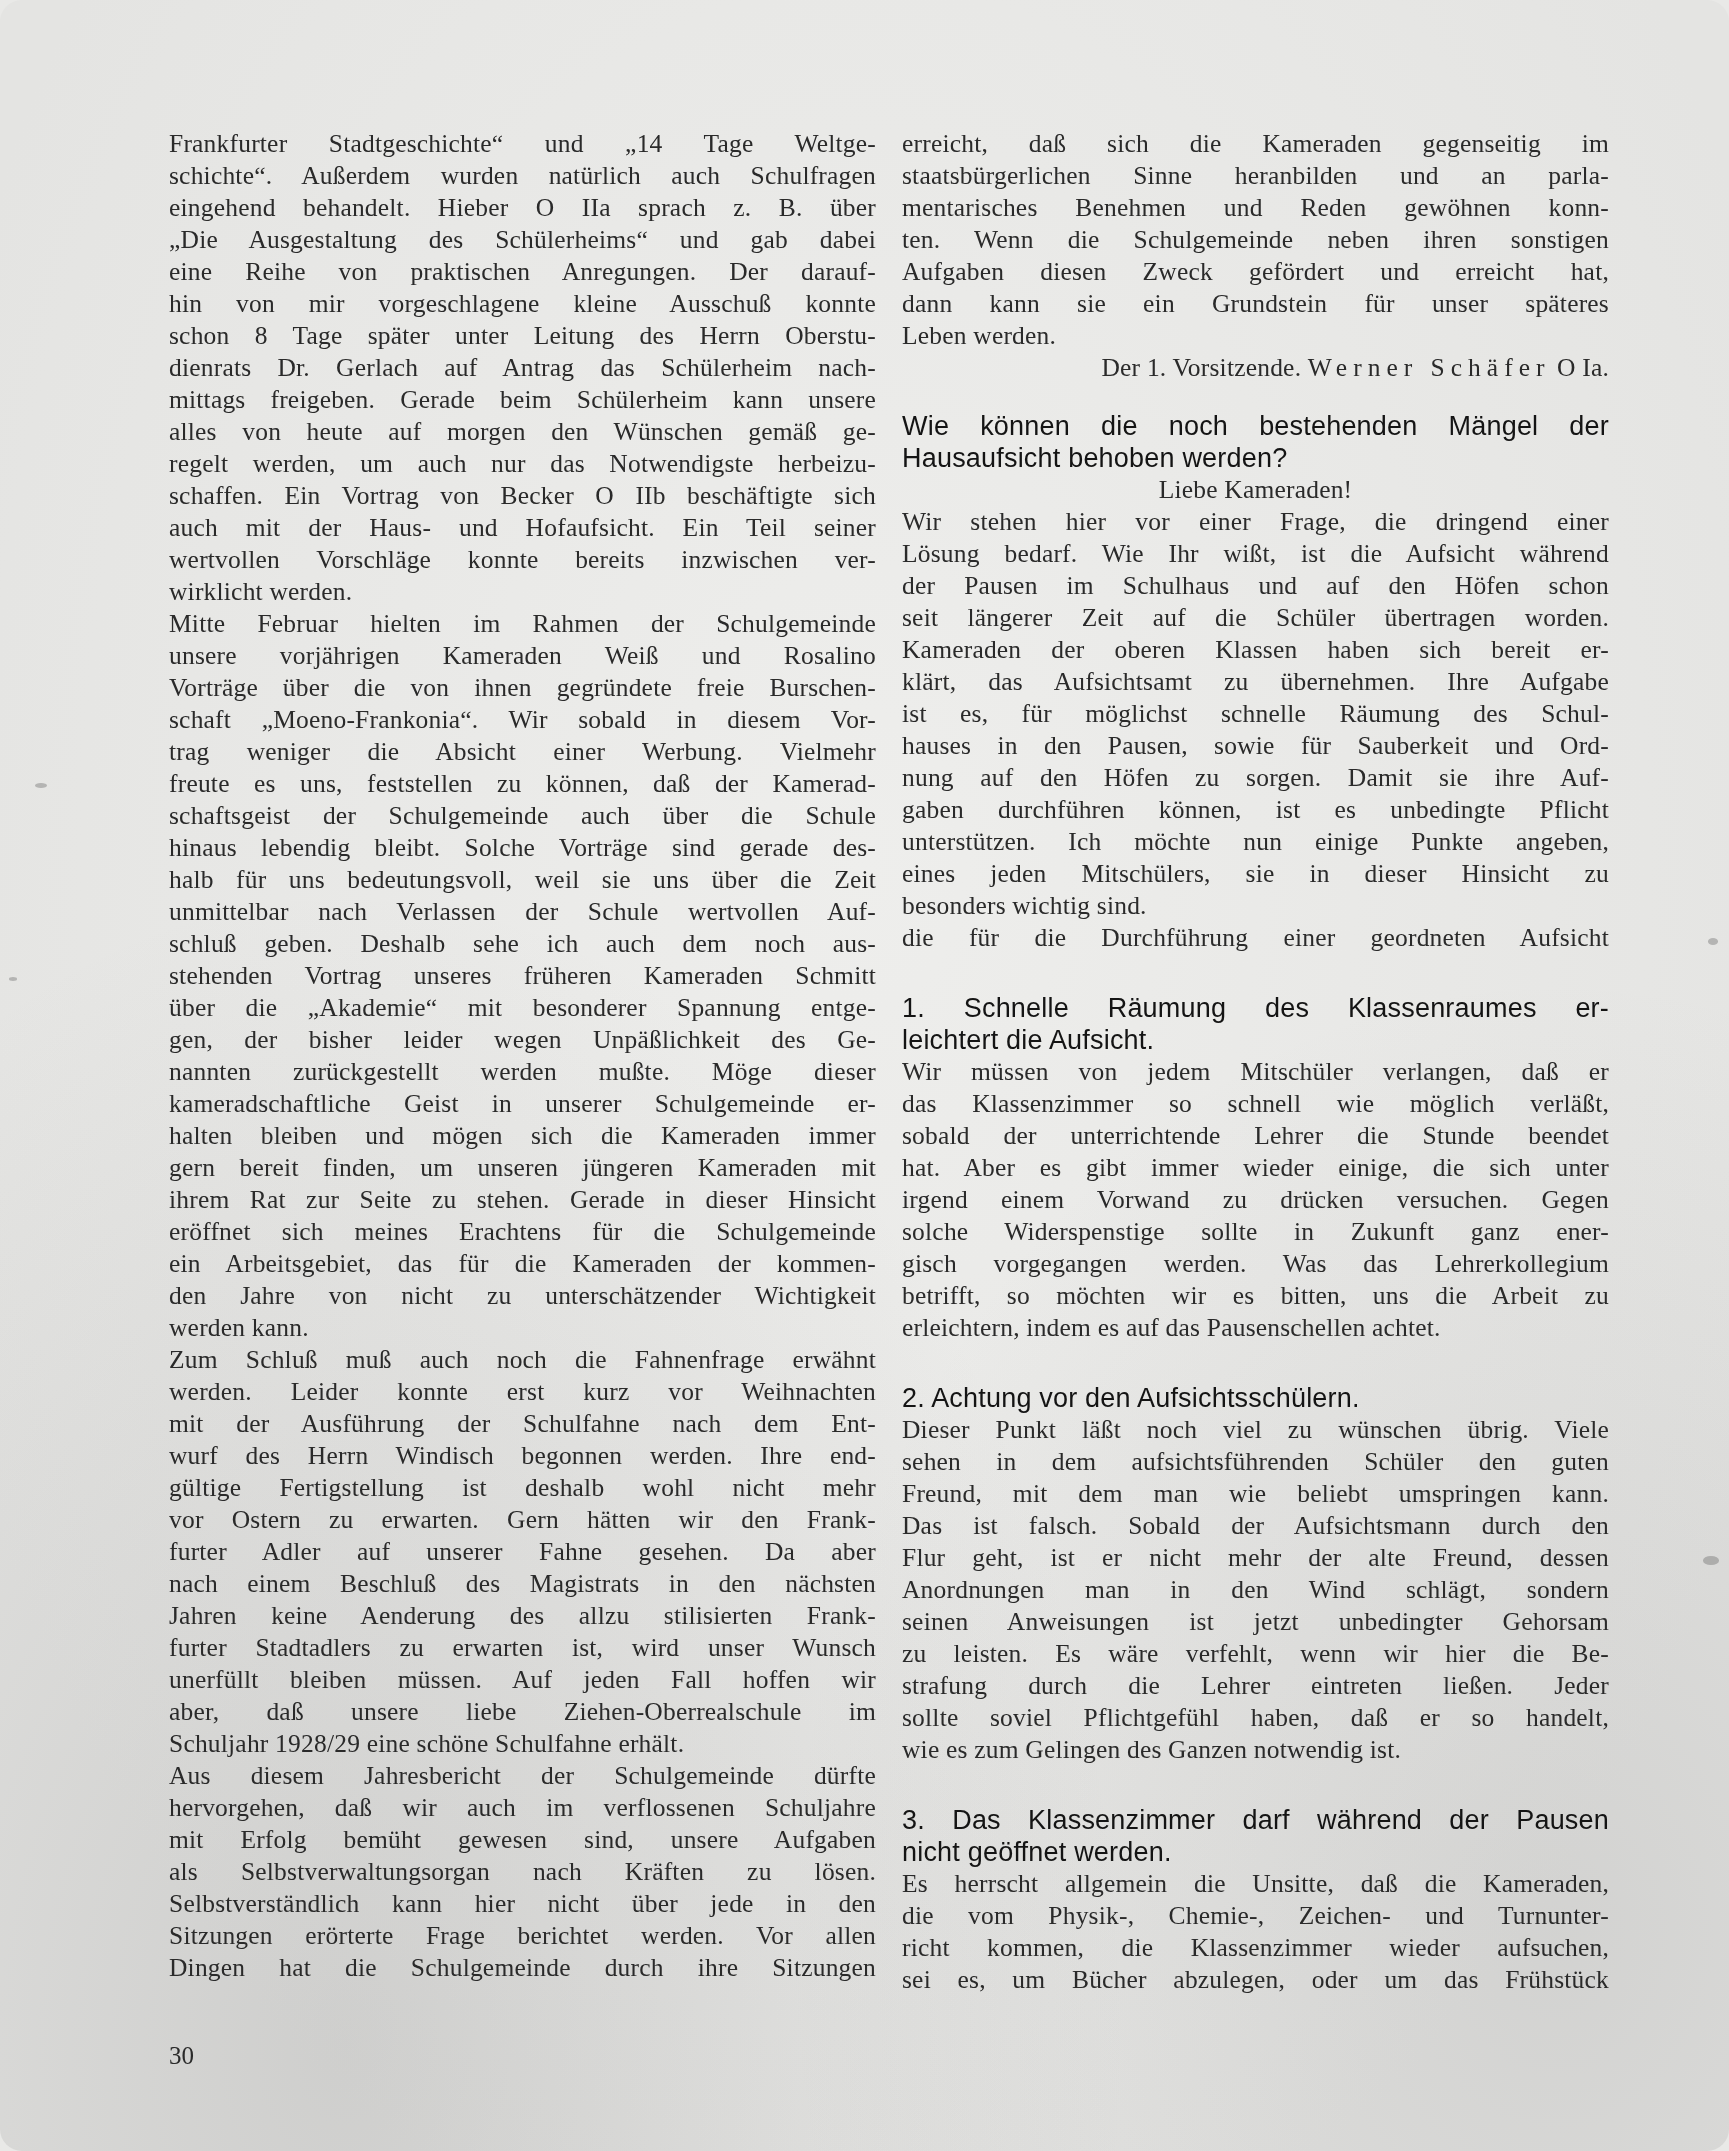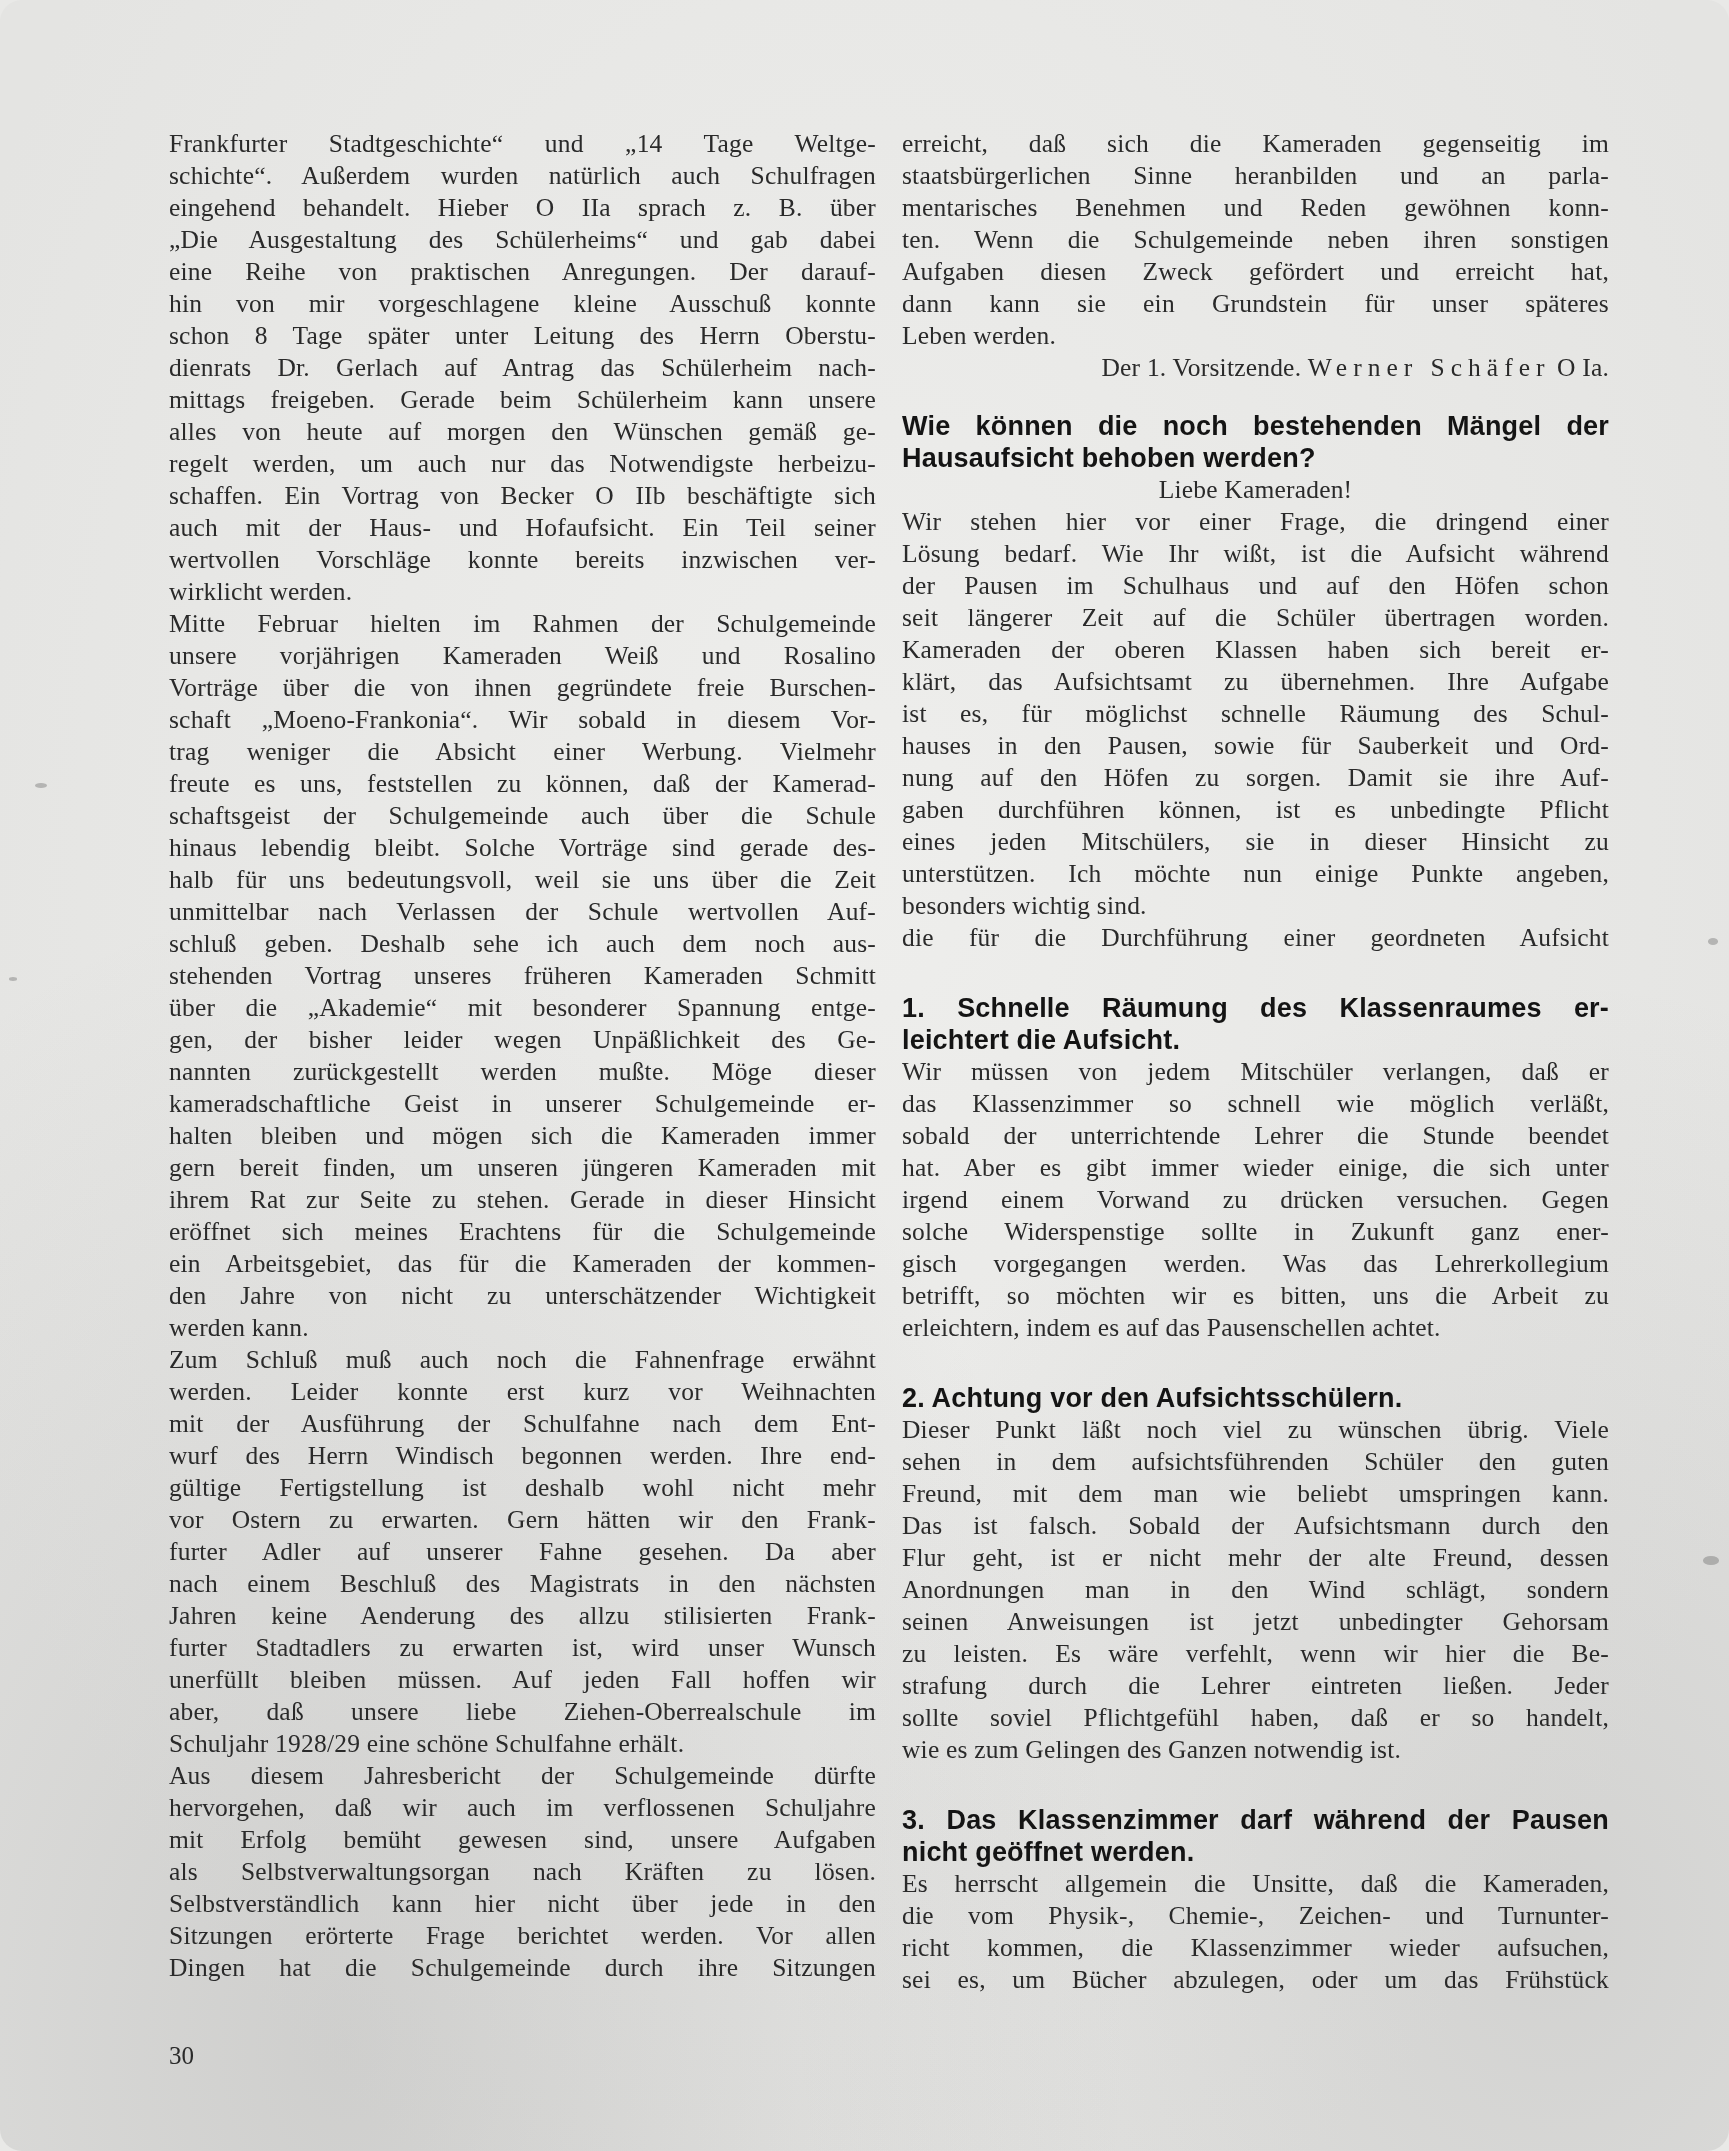--- a/index.html
+++ b/index.html
@@ -29,21 +29,21 @@
       display: block; height: 32px; white-space: nowrap;
       text-align: justify; text-align-last: justify;
       letter-spacing: 0.2px;
     }
     .line.last { text-align-last: left; }
     .line.center { text-align: right; text-align-last: center; }
     .line.right-al { text-align: right; text-align-last: right; }
     .spaced { letter-spacing: 6px; }
     .heading {
       font-family: "Liberation Sans", "DejaVu Sans", sans-serif;
-      font-weight: bold;
+      font-weight: normal;
       color: #141414;
       font-size: 27px;
       line-height: 32px;
       letter-spacing: -0.2px;
     }
     .heading .line { height: 32px; }
     .gap-sig { height: 26px; }
     .gap-head { height: 38px; }
     .page-number {
       position: absolute; left: 169px; top: 2042px;
@@ -154,22 +154,22 @@
         <div class="line">Wir stehen hier vor einer Frage, die dringend einer</div>
         <div class="line">Lösung bedarf. Wie Ihr wißt, ist die Aufsicht während</div>
         <div class="line">der Pausen im Schulhaus und auf den Höfen schon</div>
         <div class="line">seit längerer Zeit auf die Schüler übertragen worden.</div>
         <div class="line">Kameraden der oberen Klassen haben sich bereit er-</div>
         <div class="line">klärt, das Aufsichtsamt zu übernehmen. Ihre Aufgabe</div>
         <div class="line">ist es, für möglichst schnelle Räumung des Schul-</div>
         <div class="line">hauses in den Pausen, sowie für Sauberkeit und Ord-</div>
         <div class="line">nung auf den Höfen zu sorgen. Damit sie ihre Auf-</div>
         <div class="line">gaben durchführen können, ist es unbedingte Pflicht</div>
+        <div class="line">unterstützen. Ich möchte nun einige Punkte angeben,</div>
         <div class="line">eines jeden Mitschülers, sie in dieser Hinsicht zu</div>
-        <div class="line">unterstützen. Ich möchte nun einige Punkte angeben,</div>
         <div class="line last">besonders wichtig sind.</div>
         <div class="line">die für die Durchführung einer geordneten Aufsicht</div>
       </div>
 
     <div class="gap-head"></div>
     <div class="heading">
         <div class="line">1. Schnelle Räumung des Klassenraumes er-</div>
         <div class="line last">leichtert die Aufsicht.</div>
       </div>
     <div>

